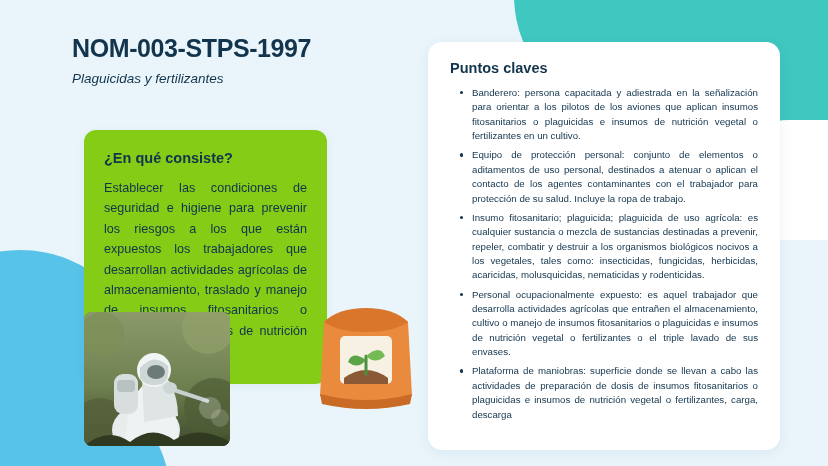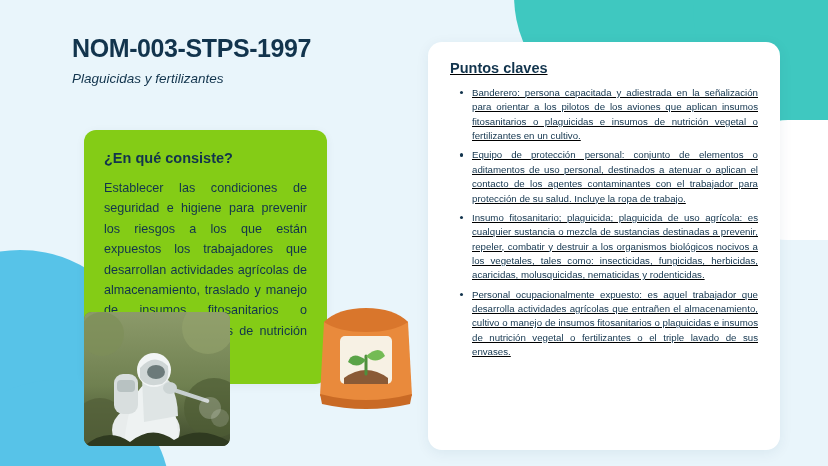--- a/index.html
+++ b/index.html
@@ -142,21 +142,20 @@
     left: 428px;
     top: 42px;
     width: 352px;
     height: 408px;
     background: #ffffff;
     border-radius: 14px;
     padding: 18px 22px 10px 22px;
     box-sizing: border-box;
     box-shadow: 0 3px 14px rgba(20,60,90,0.07);
     overflow: hidden;
-    text-decoration: underline;
   }
   .card-right h2 {
     font-size: 14.5px;
     font-weight: bold;
     color: #12344d;
     margin: 0 0 10px 0;
   }
   .bullets {
     margin: 0;
     padding: 0 0 0 14px;
@@ -260,14 +259,15 @@
   </svg>
 </div>
 
 <div class="card-right">
   <h2>Puntos claves</h2>
   <ul class="bullets">
     <li>Banderero: persona capacitada y adiestrada en la señalización para orientar a los pilotos de los aviones que aplican insumos fitosanitarios o plaguicidas e insumos de nutrición vegetal o fertilizantes en un cultivo.</li>
     <li>Equipo de protección personal: conjunto de elementos o aditamentos de uso personal, destinados a atenuar o aplican el contacto de los agentes contaminantes con el trabajador para protección de su salud. Incluye la ropa de trabajo.</li>
     <li>Insumo fitosanitario; plaguicida; plaguicida de uso agrícola: es cualquier sustancia o mezcla de sustancias destinadas a prevenir, repeler, combatir y destruir a los organismos biológicos nocivos a los vegetales, tales como: insecticidas, fungicidas, herbicidas, acaricidas, molusquicidas, nematicidas y rodenticidas.</li>
     <li>Personal ocupacionalmente expuesto: es aquel trabajador que desarrolla actividades agrícolas que entrañen el almacenamiento, cultivo o manejo de insumos fitosanitarios o plaguicidas e insumos de nutrición vegetal o fertilizantes o el triple lavado de sus envases.</li>
+    <li>Plataforma de maniobras: superficie donde se llevan a cabo las actividades de preparación de dosis de insumos fitosanitarios o plaguicidas e insumos de nutrición vegetal o fertilizantes, carga, descarga</li>
   </ul>
 </div>
 
 </body></html>

